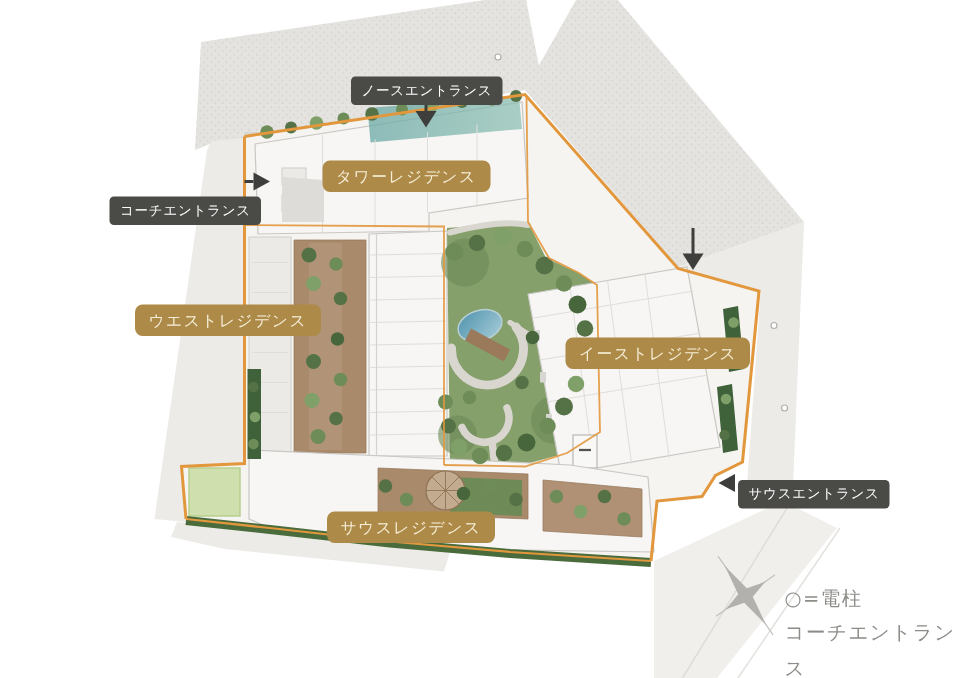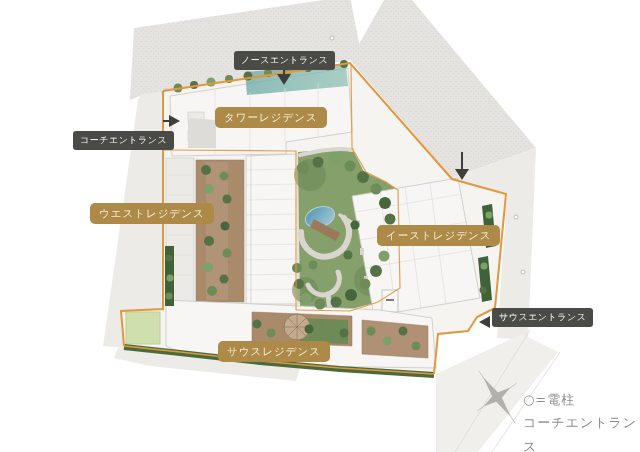--- a/index.html
+++ b/index.html
@@ -256,21 +256,21 @@
 <div class="connector" style="left:283px;top:68px;width:2px;height:7px;"></div>
 <div class="arrow down" style="left:277px;top:74px;"></div>
 
 <div class="tag dark" style="left:73px;top:116px;margin-top:15px;">コーチエントランス</div>
 <div class="connector" style="left:163px;top:120px;width:6px;height:2px;"></div>
 <div class="arrow right" style="left:169px;top:115px;"></div>
 
 <div class="connector" style="left:461px;top:152px;width:2px;height:18px;"></div>
 <div class="arrow down" style="left:455px;top:169px;"></div>
 
-<div class="tag dark" style="left:492px;top:308px;">サウスエントランス</div>
+<div class="tag dark" style="left:492px;top:320px;">サウスエントランス</div>
 <div class="arrow left" style="left:479px;top:316px;"></div>
 
 <div class="tag gold" style="left:215px;top:107px;">タワーレジデンス</div>
 <div class="tag gold" style="left:90px;top:203px;">ウエストレジデンス</div>
 <div class="tag gold" style="left:218px;top:341px;">サウスレジデンス</div>
 <div class="tag gold" style="left:377px;top:225px;">イーストレジデンス</div>
 
 <div class="caption">
   <div>○=電柱</div>
   <div>コーチエントランス</div>

